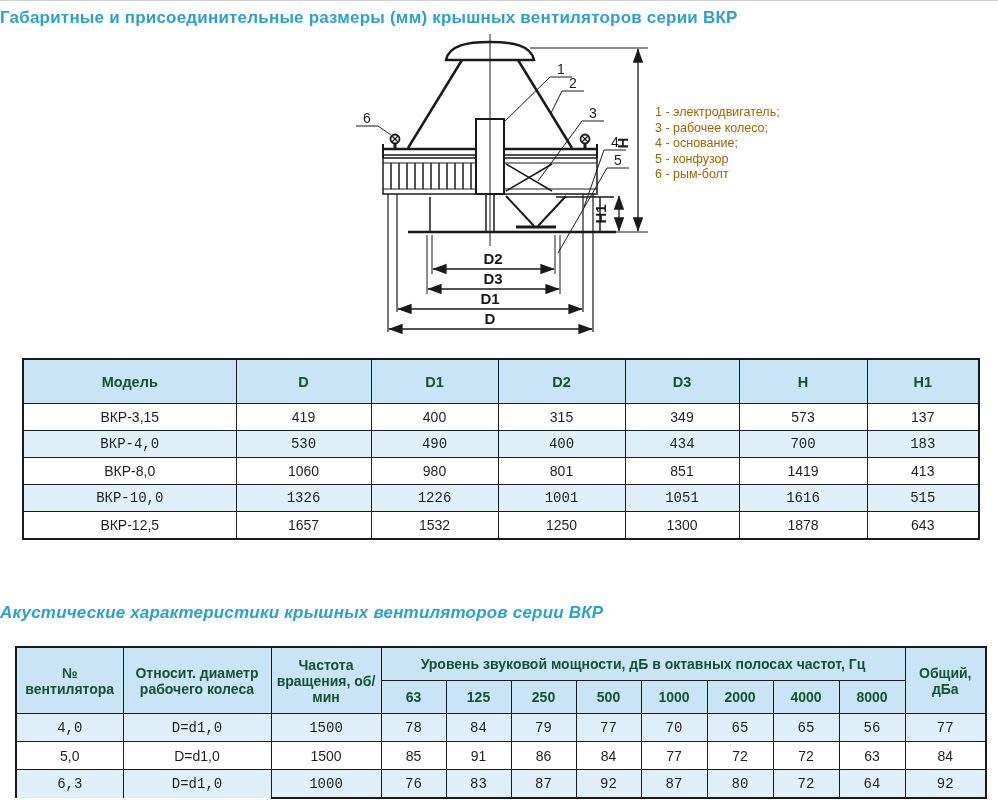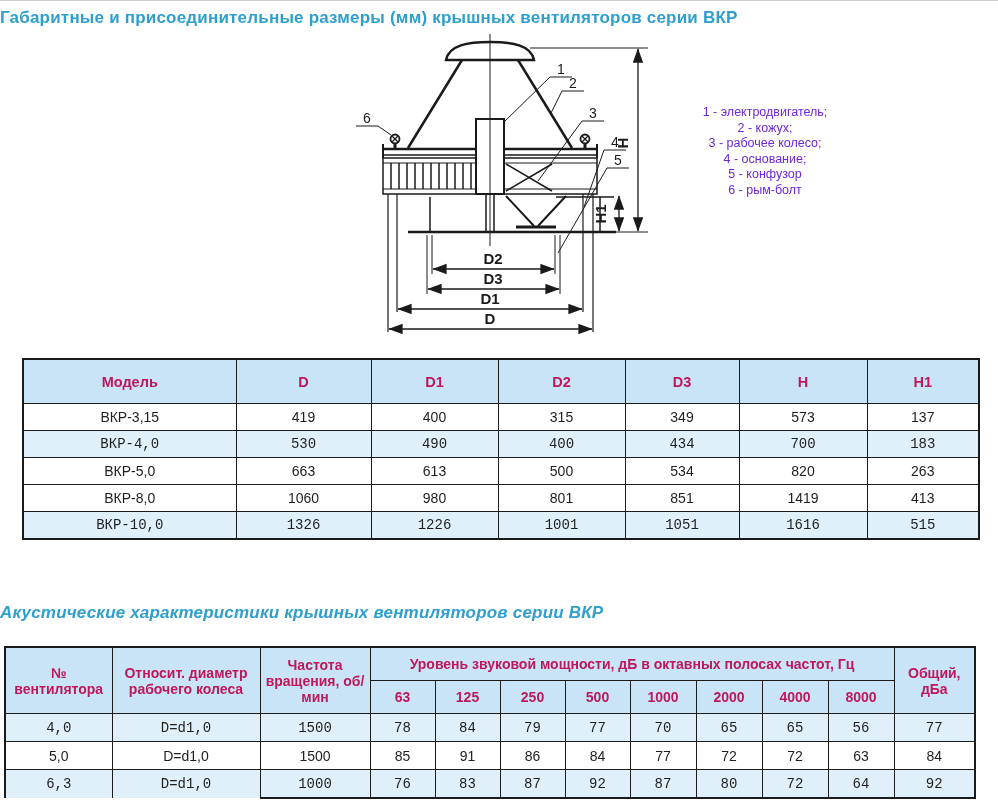--- a/index.html
+++ b/index.html
@@ -13,38 +13,38 @@
     font-size:17px;font-weight:bold;color:var(--title-accent,#2f9fcd);
     letter-spacing:.2px;
   }
   #title1{top:7px;}
   #title2{top:602px;font-style:italic;}
 
   
   #diagram{position:absolute;left:0;top:30px;width:998px;height:330px;}
   #legend{
     position:absolute;left:655px;top:104px;width:220px;
-    font-size:12.5px;line-height:15.5px;color:#6d28d9;text-align:center;
+    font-size:12.5px;line-height:15.5px;color:#a16207;
   }
 
   
   table{border-collapse:collapse;table-layout:fixed;position:absolute;}
   th,td{
     border:1px solid var(--table-border,#1b1b1b);
     text-align:center;vertical-align:middle;
     font-size:14px;padding:0 2px;overflow:hidden;
   }
-  th{background:var(--table-header-bg,#c9e4f6);font-weight:bold;color:#be185d;}
+  th{background:var(--table-header-bg,#c9e4f6);font-weight:bold;color:#14532d;}
   tr.alt td{background:var(--table-row-alt-bg,#dff0fb);font-family:Liberation Mono, monospace;}
 
   #dims-table{left:22px;top:357px;width:956px;border:2px solid var(--table-border,#1b1b1b);}
   #dims-table th{height:43px;font-size:14.5px;}
   #dims-table td{height:26px;}
 
-  #acoustic-table{left:4px;top:645px;width:970px;
+  #acoustic-table{left:15px;top:645px;width:970px;
     border:2px solid var(--table-border,#1b1b1b);border-bottom:none;padding-left:24px;}
   #acoustic-table th{height:32px;font-size:14px;line-height:16px;}
   #acoustic-table td{height:27px;}
   #acoustic-table tr.last td{border-bottom:2.5px solid var(--table-border,#1b1b1b);}
   #acoustic-table tr.last td:nth-child(1),
   #acoustic-table tr.last td:nth-child(2){border-bottom:none;}
 
   svg text{font-family:"Liberation Sans", sans-serif;}
 </style>
 </head>
@@ -175,21 +175,20 @@
       <text x="490" y="273" text-anchor="middle">D1</text>
       <text x="490" y="293" text-anchor="middle">D</text>
       <text x="628" y="112" text-anchor="middle" transform="rotate(-90 628 112)">H</text>
       <text x="606" y="183" text-anchor="middle" transform="rotate(-90 606 183)">H1</text>
     </g>
   </g>
 </svg>
 
 <div id="legend">
   <div>1 - электродвигатель;</div>
-  <div>2 - кожух;</div>
   <div>3 - рабочее колесо;</div>
   <div>4 - основание;</div>
   <div>5 - конфузор</div>
   <div>6 - рым-болт</div>
 </div>
 
 <table id="dims-table">
   <colgroup>
     <col style="width:213px">
       <col style="width:135px">
@@ -223,45 +222,45 @@
       <tr class="alt">
         <td>ВКР-4,0</td>
         <td>530</td>
         <td>490</td>
         <td>400</td>
         <td>434</td>
         <td>700</td>
         <td>183</td>
       </tr>
       <tr>
-        <td>ВКР-5,0</td>
-        <td>663</td>
-        <td>613</td>
-        <td>500</td>
-        <td>534</td>
-        <td>820</td>
-        <td>263</td>
-      </tr>
-      <tr>
         <td>ВКР-8,0</td>
         <td>1060</td>
         <td>980</td>
         <td>801</td>
         <td>851</td>
         <td>1419</td>
         <td>413</td>
       </tr>
       <tr class="alt">
         <td>ВКР-10,0</td>
         <td>1326</td>
         <td>1226</td>
         <td>1001</td>
         <td>1051</td>
         <td>1616</td>
         <td>515</td>
+      </tr>
+      <tr>
+        <td>ВКР-12,5</td>
+        <td>1657</td>
+        <td>1532</td>
+        <td>1250</td>
+        <td>1300</td>
+        <td>1878</td>
+        <td>643</td>
       </tr>
     </tbody>
 </table>
 
 <div id="title2" class="title">Акустические характеристики крышных вентиляторов серии ВКР</div>
 
 <table id="acoustic-table">
   <colgroup>
     <col style="width:107px">
       <col style="width:148px">

